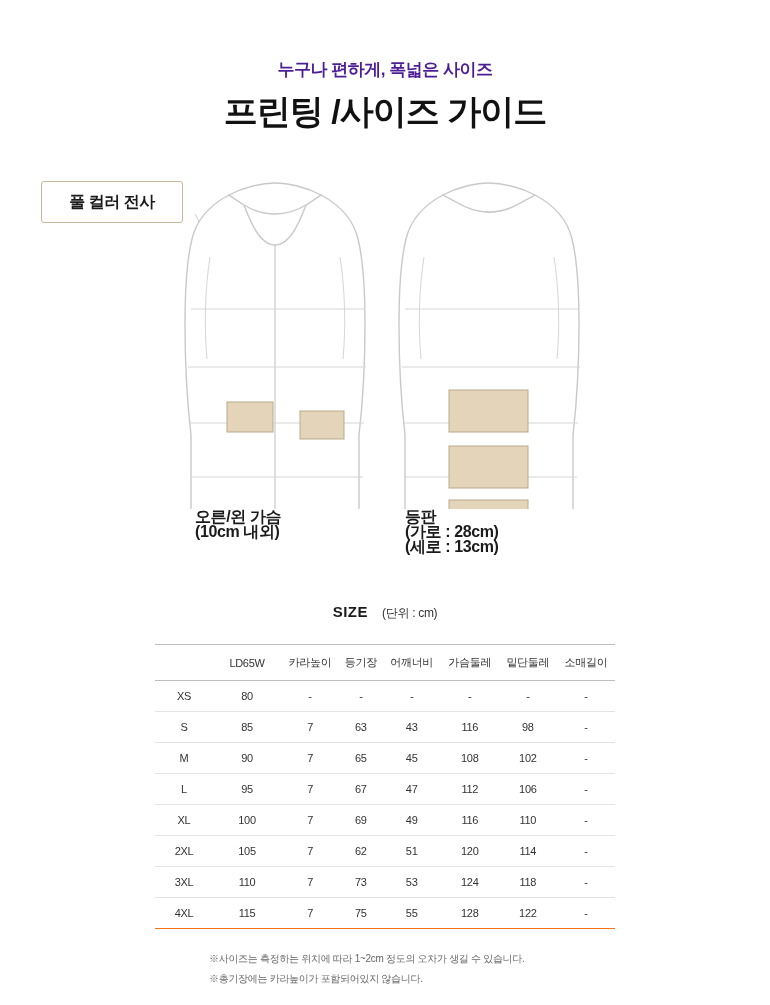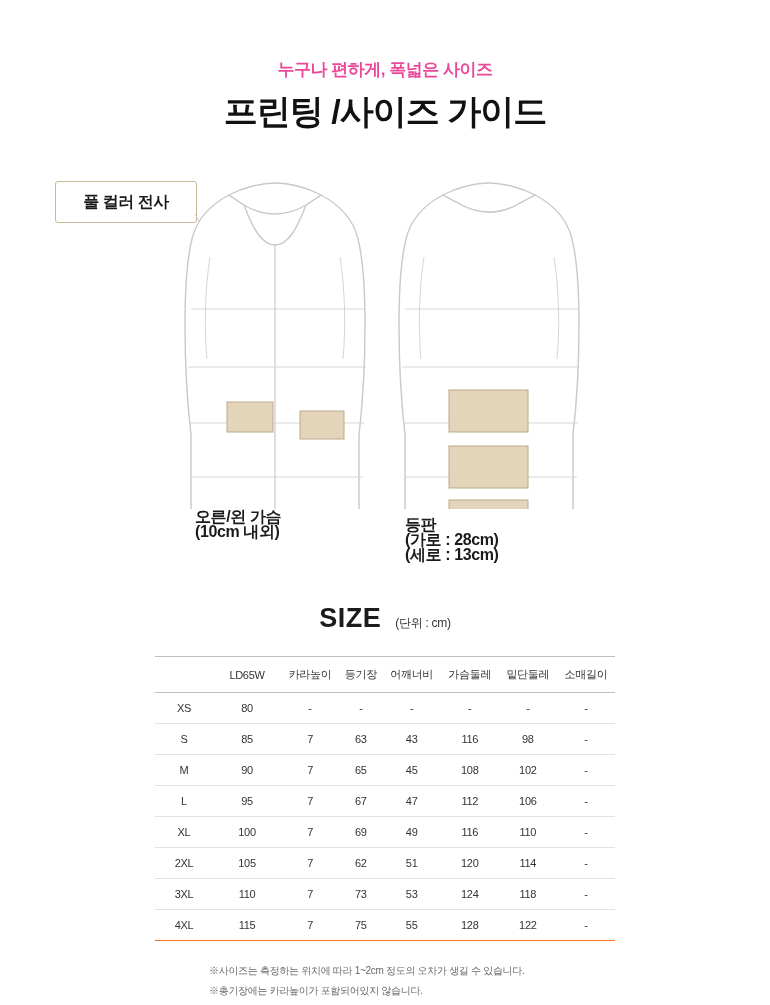--- a/index.html
+++ b/index.html
@@ -22,41 +22,41 @@
   }
 
   
   .header {
     text-align: center;
     padding-top: 58px;
   }
   .header .subtitle {
     font-size: 17px;
     font-weight: bold;
-    color: #ec4899;
+    color: #4c1d95;
     letter-spacing: -0.5px;
   }
   .header .title {
     font-size: 34px;
     font-weight: bold;
     color: #111;
     letter-spacing: -1px;
     margin-top: 8px;
   }
 
   
   .illustration {
     position: relative;
     width: 770px;
     height: 350px;
     margin-top: 24px;
   }
   .callout {
     position: absolute;
-    left: 55px;
+    left: 41px;
     top: 22px;
     width: 140px;
     height: 40px;
     border: 1px solid #c9b79a;
     background: #ffffff;
     border-radius: 3px;
     display: flex;
     align-items: center;
     justify-content: center;
     font-size: 16px;
@@ -79,29 +79,29 @@
   .caption {
     position: absolute;
     text-align: left;
     font-size: 16px;
     font-weight: bold;
     color: #1b1b1b;
     line-height: 15px;
     letter-spacing: -0.4px;
   }
   .caption.left { left: 195px; top: 0; width: 170px; }
-  .caption.right { left: 405px; top: 8px; width: 170px; }
+  .caption.right { left: 405px; top: 0; width: 170px; }
 
   
   .size-header {
     text-align: center;
     margin-top: 24px;
   }
   .size-header .size-word {
-    font-size: 27px;
+    font-size: 15px;
     font-weight: bold;
     color: #1b1b1b;
     letter-spacing: 0.5px;
   }
   .size-header .size-unit {
     font-size: 12px;
     color: #333;
     margin-left: 14px;
     letter-spacing: -0.3px;
   }

